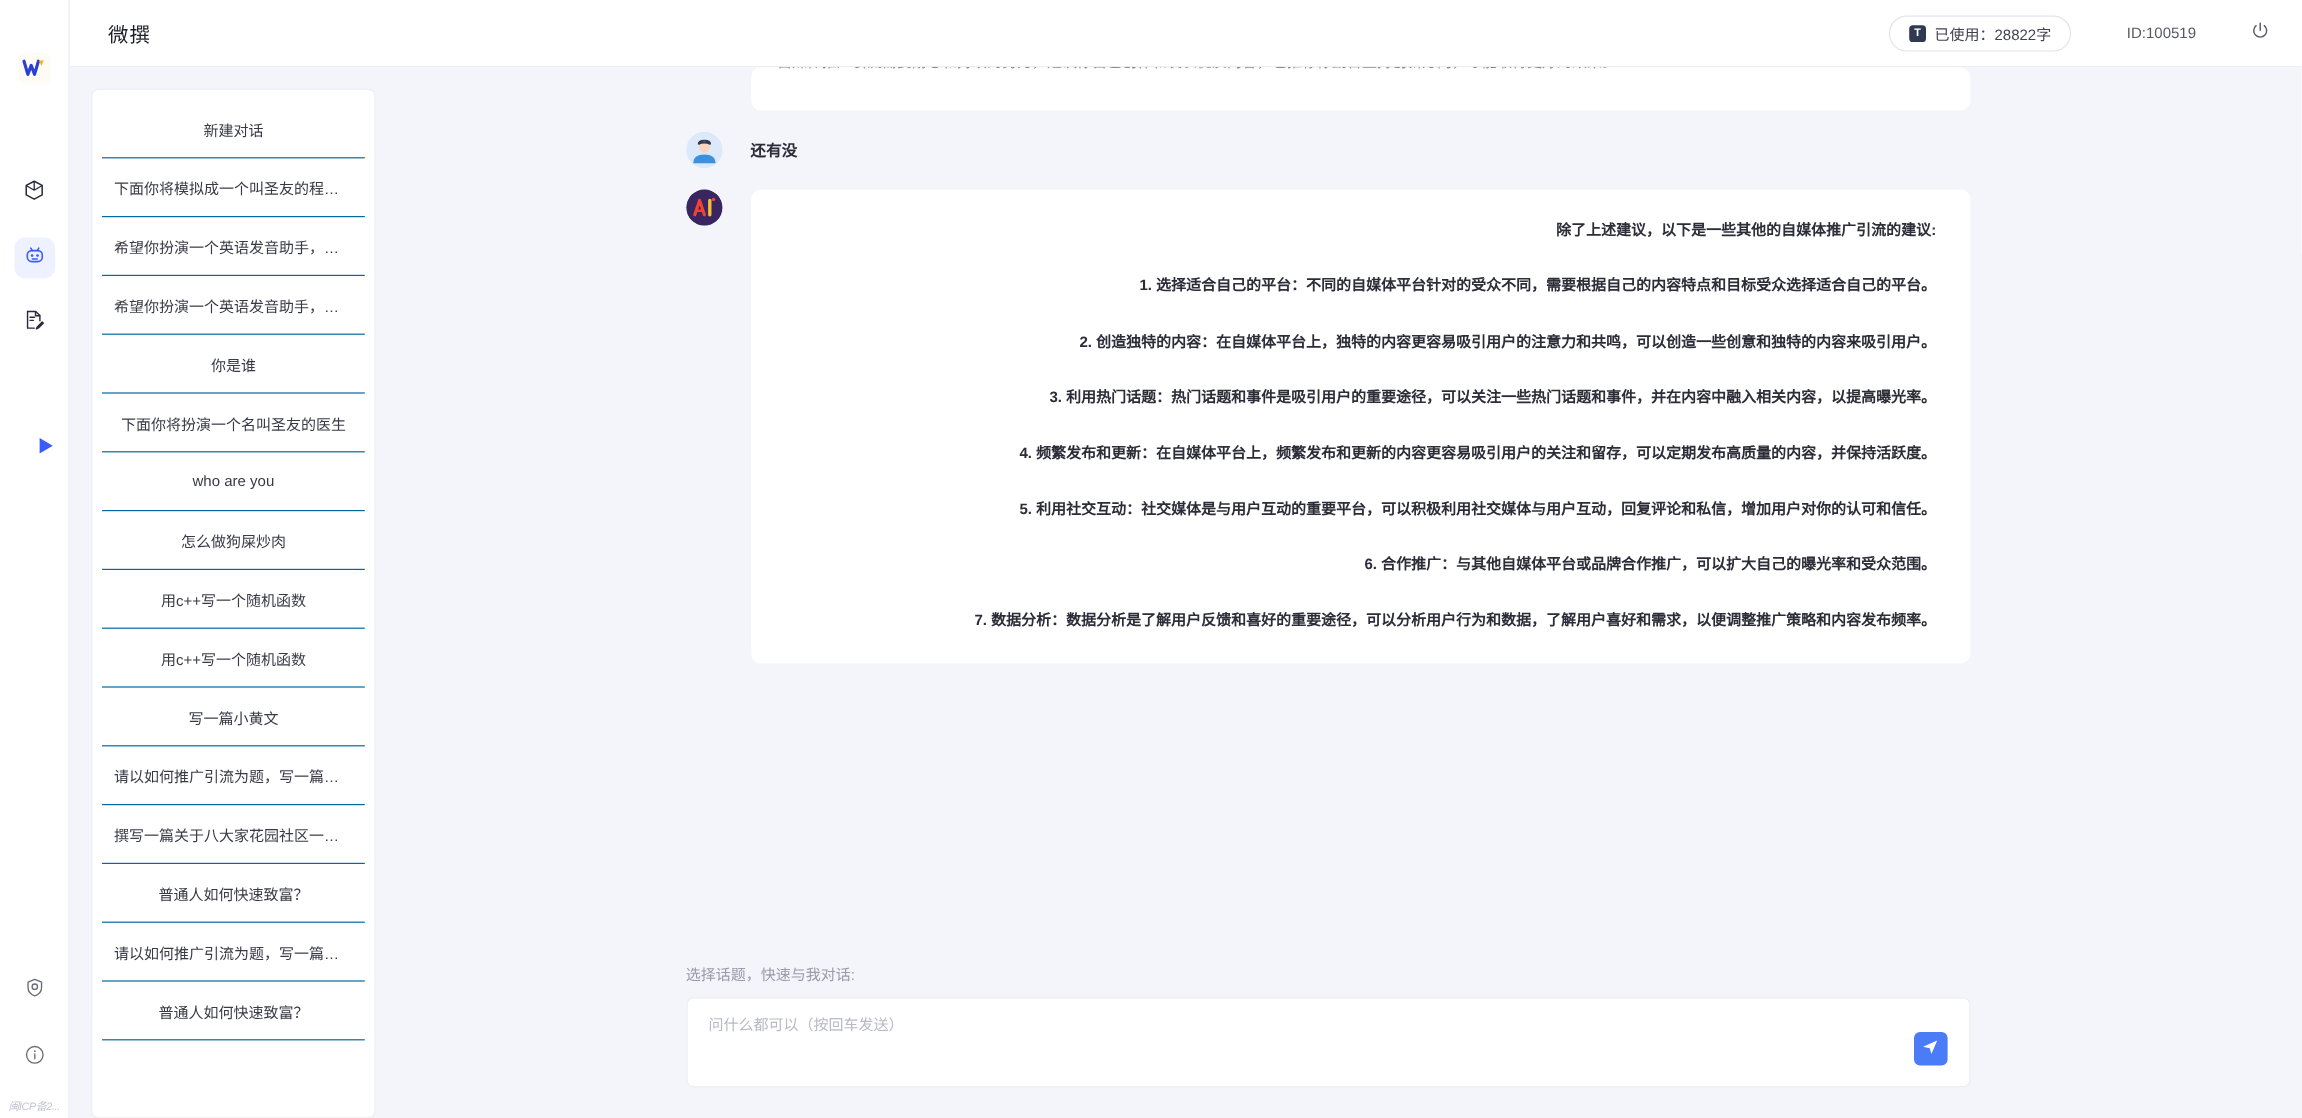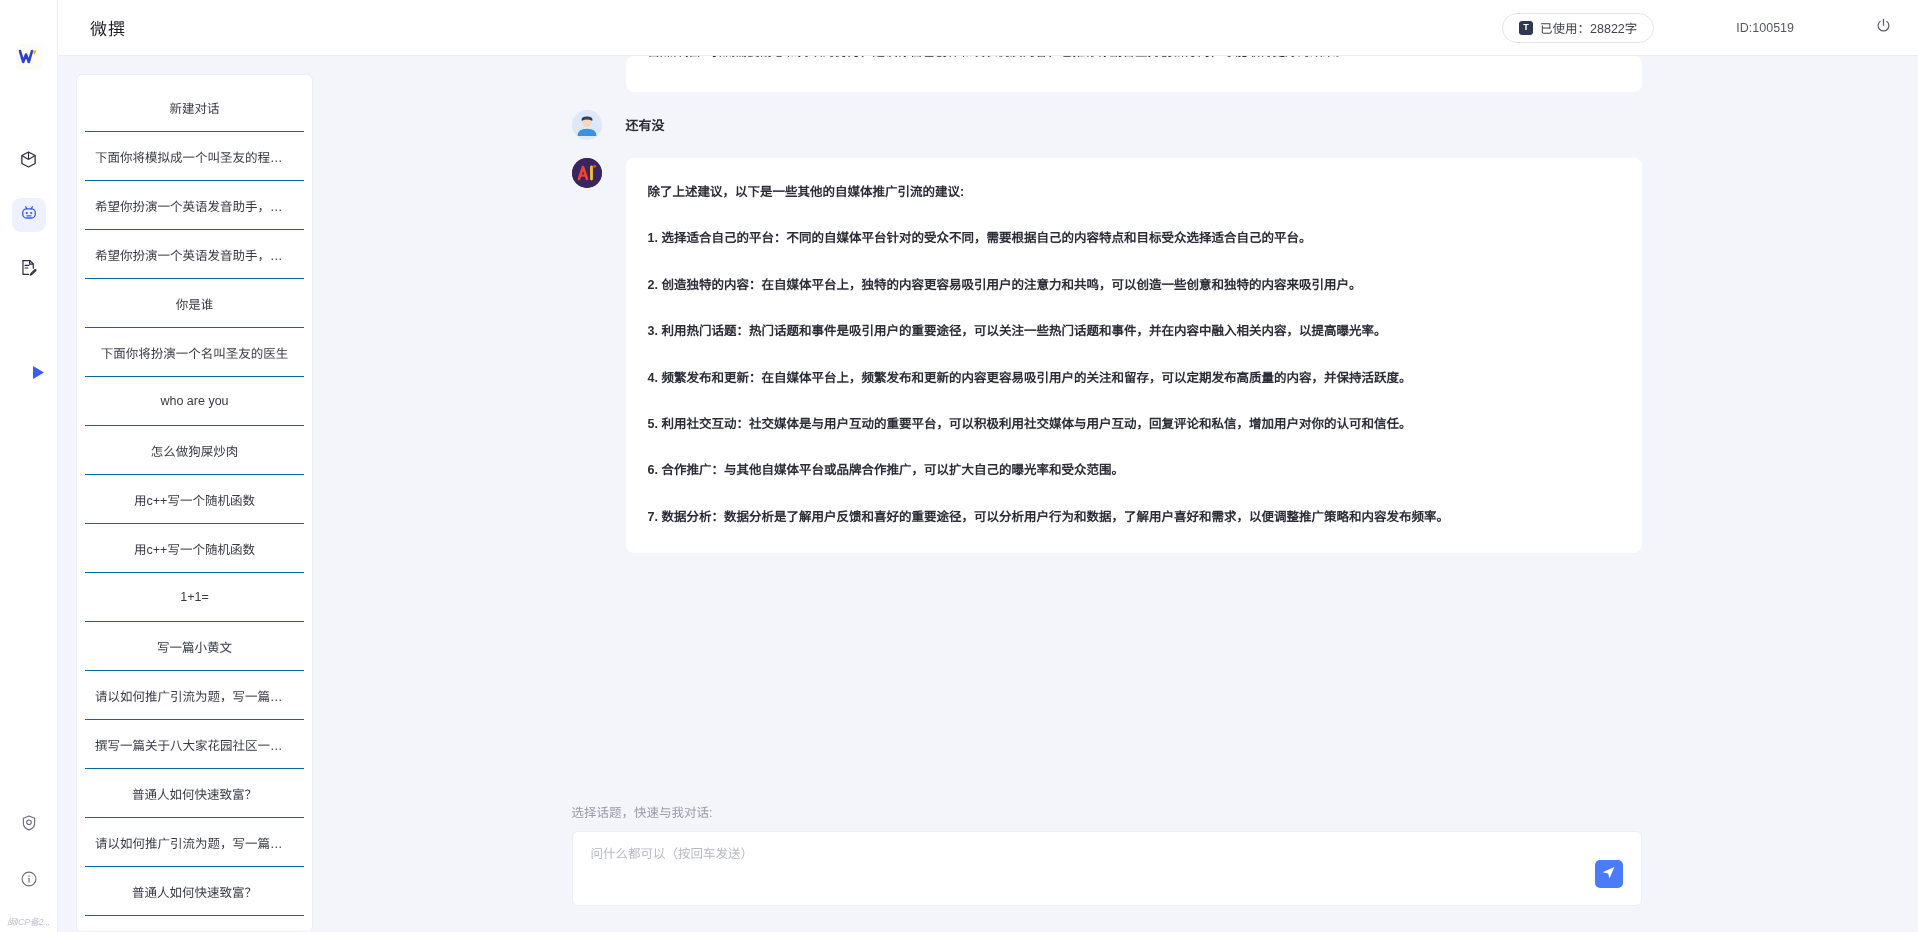--- a/index.html
+++ b/index.html
@@ -95,21 +95,20 @@
 
   
   .header {
     height: 56px;
     min-height: 56px;
     background: #ffffff;
     border-bottom: 1px solid #ededf3;
     display: flex;
     align-items: center;
     padding: 0 24px 0 32px;
-    gap: 36px;
   }
   .app-title {
     font-size: 17px;
     color: #1d1d28;
     letter-spacing: 1px;
   }
   .header-spacer { flex: 1; }
   .usage-pill {
     display: flex;
     align-items: center;
@@ -263,20 +262,21 @@
     color: #2d2d39;
     padding-top: 6px;
     line-height: 1.6;
   }
   .bubble-ai {
     background: #ffffff;
     border-radius: 8px;
     padding: 22px 28px 24px 22px;
     flex: 1;
     min-width: 0;
+    text-align: right;
   }
   .bubble-ai p {
     margin: 0 0 22px 0;
     font-size: 12.5px;
     line-height: 1.95;
     color: #2d2d39;
   }
   .bubble-ai p:last-child { margin-bottom: 0; }
 
   
@@ -459,23 +459,20 @@
                 <span>who are you</span>
               </div>
               <div class="conv-item">
                 <span>怎么做狗屎炒肉</span>
               </div>
               <div class="conv-item">
                 <span>用c++写一个随机函数</span>
               </div>
               <div class="conv-item">
                 <span>用c++写一个随机函数</span>
-              </div>
-              <div class="conv-item">
-                <span>1+1=</span>
               </div>
               <div class="conv-item">
                 <span>写一篇小黄文</span>
               </div>
               <div class="conv-item">
                 <span>请以如何推广引流为题，写一篇大纲</span>
               </div>
               <div class="conv-item">
                 <span>撰写一篇关于八大家花园社区一刻钟便民生...</span>
               </div>

